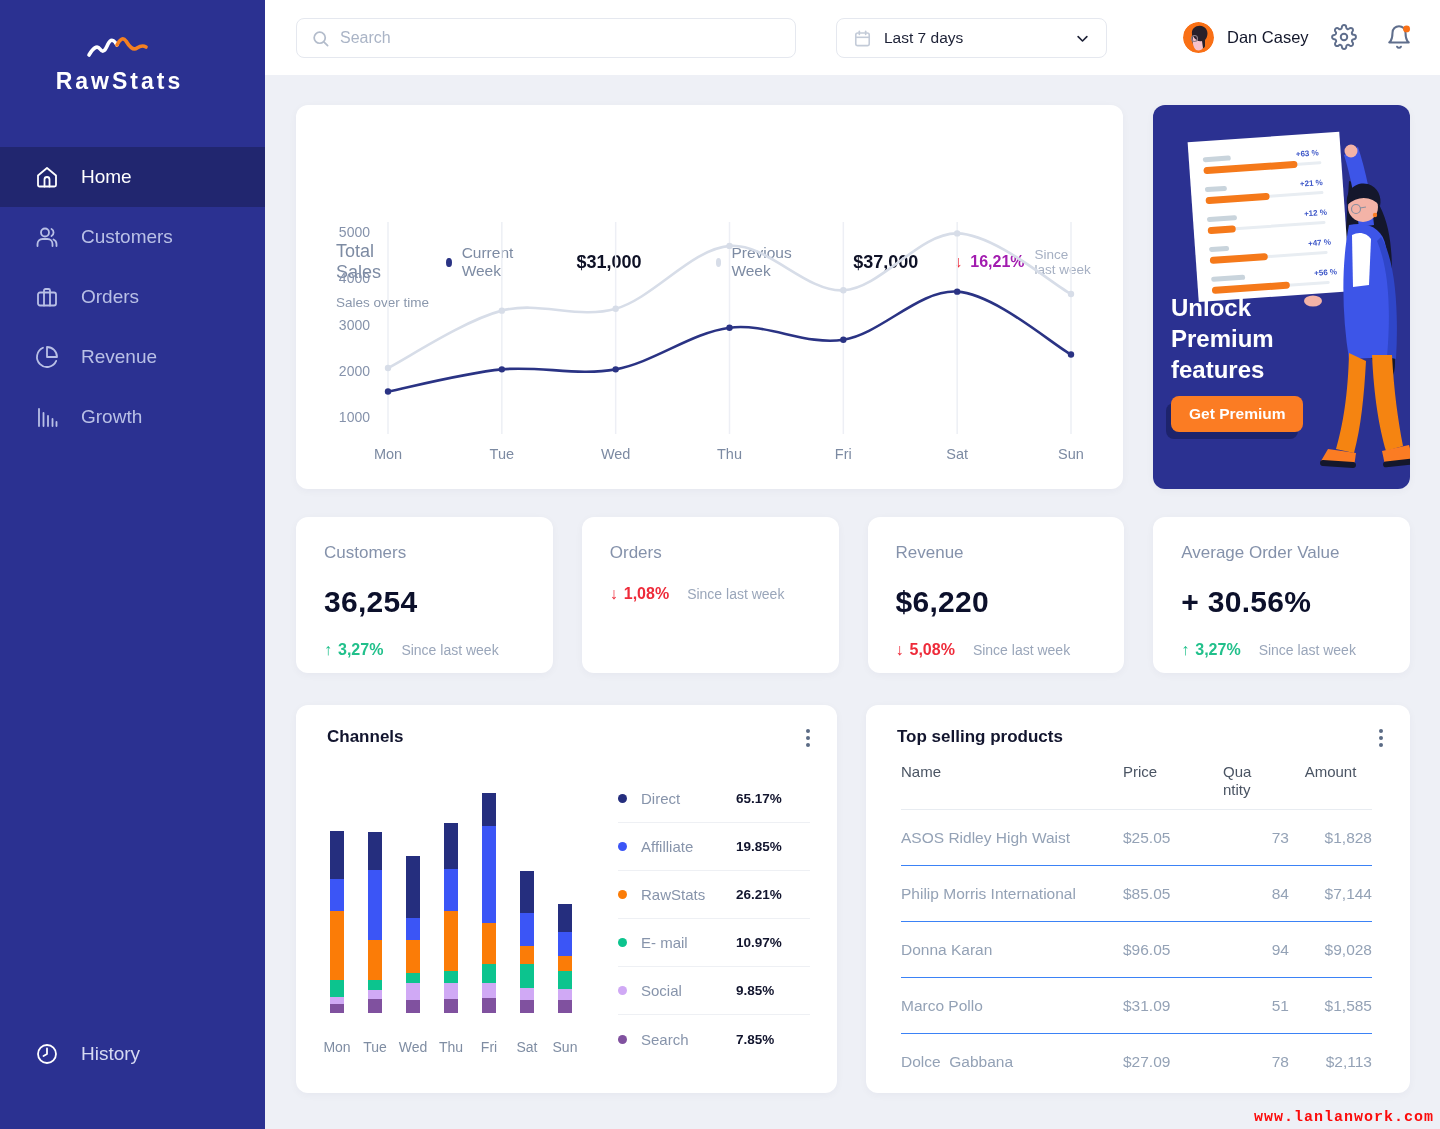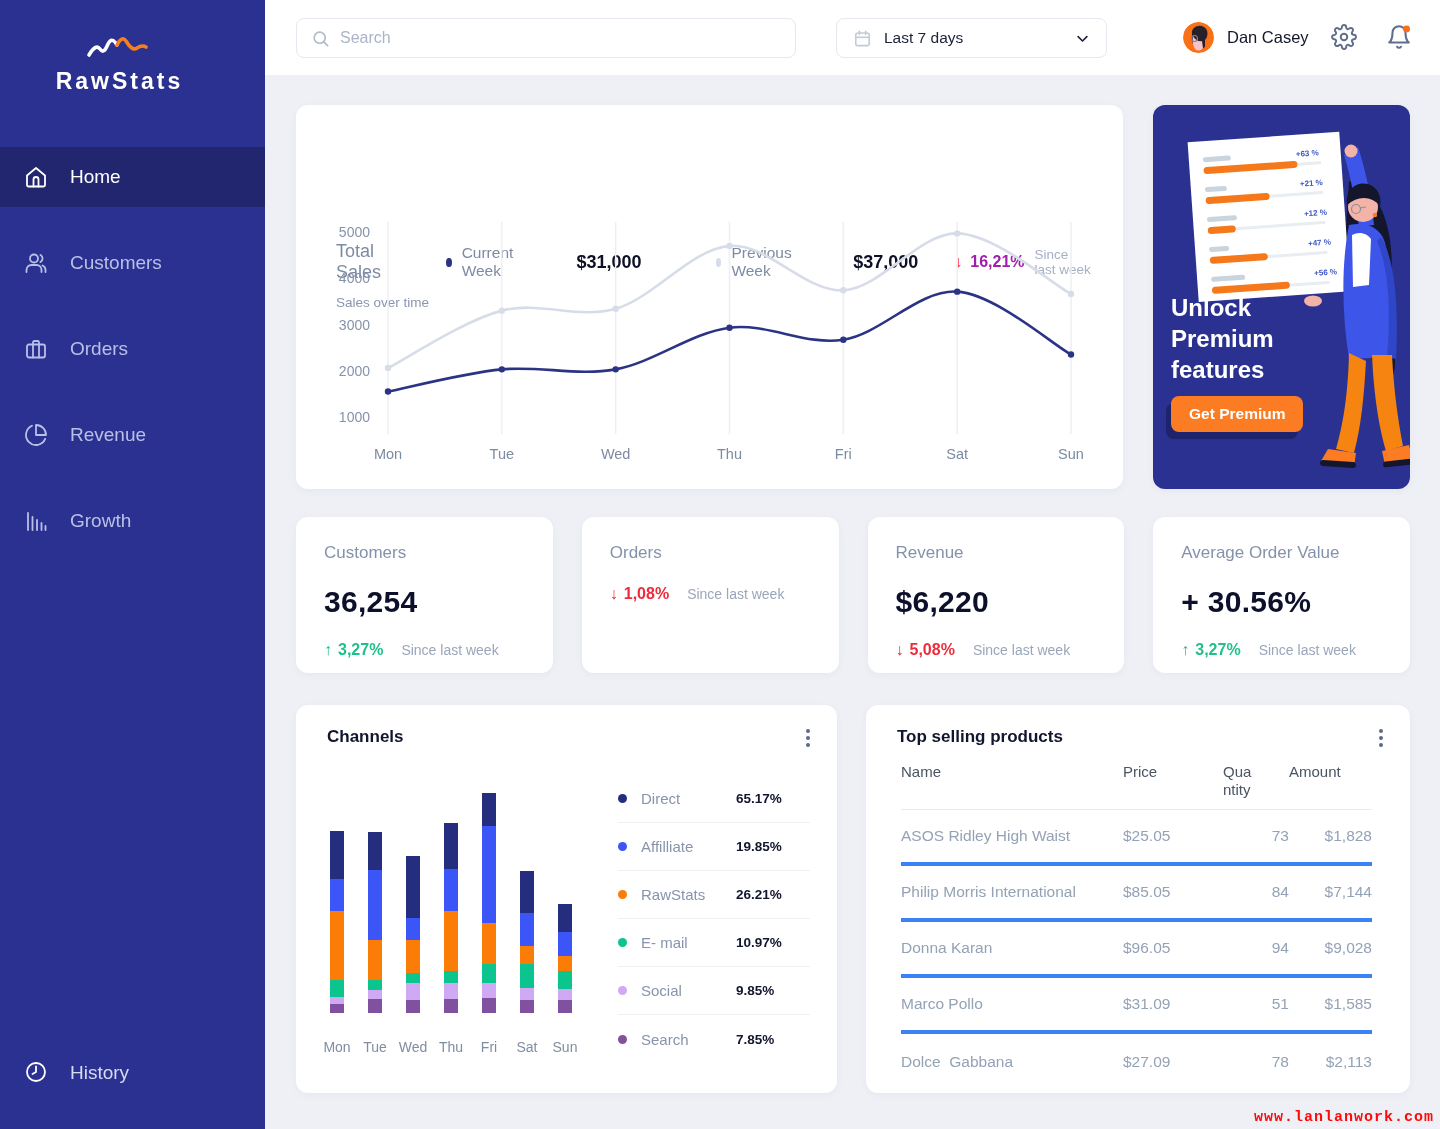--- a/index.html
+++ b/index.html
@@ -17,21 +17,21 @@
   .sidebar {
     position:absolute; left:0; top:0; width:265px; height:1129px;
     background:#2b3191; z-index:5;
   }
   .logo { position:absolute; top:34px; left:0; width:239px; text-align:center; }
   .logo svg { display:block; margin:0 auto 6px; }
   .logo-text { color:#fff; font-size:23px; font-weight:700; letter-spacing:3px; }
   .nav { position:absolute; top:147px; left:0; width:265px; }
   .nav-item {
     height:60px; display:flex; align-items:center; gap:22px;
-    padding-left:24px; margin-bottom:26px; cursor:pointer;
+    padding-left:35px; margin-bottom:0; cursor:pointer;
     color:#b9c0e6; font-size:19px;
   }
   .nav-item .ni-icon { width:24px; height:24px; display:flex; align-items:center; justify-content:center; }
   .nav-item.active { background:#21266f; color:#ffffff; }
   .nav-footer { position:absolute; top:1024px; left:0; width:265px; }
   .nav-footer .nav-item { color:#d6daf2; }
 
   
   .topbar { position:absolute; left:265px; top:0; width:1175px; height:75px; background:#ffffff; }
   .search-box {
@@ -117,23 +117,23 @@
   .cl-dot { width:9px; height:9px; border-radius:50%; margin-right:14px; }
   .cl-label { font-size:15px; color:#8794ab; }
   .cl-value { margin-left:auto; width:74px; font-size:13.5px; font-weight:700; color:#12152e; }
 
   
   .tbl { position:absolute; left:35px; right:38px; top:58px; }
   .t-head { display:grid; grid-template-columns:222px 100px 66px 1fr; align-items:start;
             padding-bottom:10px; border-bottom:1px solid #e8ecf1; }
   .t-head div { font-size:15px; color:#4a5463; line-height:18px; }
   .t-head .h-qty span { display:inline-block; width:42px; }
-  .t-head .h-amount { text-align:left; }
+  .t-head .h-amount { text-align:center; }
   .t-row { display:grid; grid-template-columns:222px 100px 66px 1fr; align-items:center;
-           height:56px; border-bottom:4px solid #3b82f6; color:#94a2b6; font-size:15.5px; }
+           height:56px; border-bottom:1px solid #3b82f6; color:#94a2b6; font-size:15.5px; }
   .t-row:last-child { border-bottom:none; }
   .t-row .c-name { white-space:pre-wrap; }
   .t-row .c-qty { text-align:right; }
   .t-row .c-amount { text-align:right; }
 
   .watermark { position:absolute; right:6px; bottom:3px; font-family:"Liberation Mono", monospace;
                font-weight:700; font-size:15px; color:#fb0b0b; letter-spacing:1px; }
 
   svg { display:block; }
 </style>
@@ -196,21 +196,21 @@
               <line x1="8.5" y1="8" x2="8.5" y2="21"></line>
               <line x1="13" y1="11" x2="13" y2="21"></line>
               <line x1="17.5" y1="14" x2="17.5" y2="21"></line>
               <line x1="21.5" y1="17" x2="21.5" y2="21"></line>
             </svg>
           </span>
           <span>Growth</span>
         </div>
       </nav>
     <div class="nav-footer" id="side-nav-footer">
-        <div class="nav-item" style="color: rgb(214, 218, 242); align-items: flex-end;">
+        <div class="nav-item" style="color: rgb(214, 218, 242);">
           <span class="ni-icon" style="color:#fff">
             <svg width="24" height="24" viewBox="0 0 24 24" fill="none" stroke="currentColor" stroke-width="1.8" stroke-linecap="round" stroke-linejoin="round">
               <circle cx="12" cy="12" r="9"></circle>
               <polyline points="12 6.5 12 12 8.5 14"></polyline>
             </svg>
           </span>
           <span>History</span>
         </div>
       </div>
   </aside>

